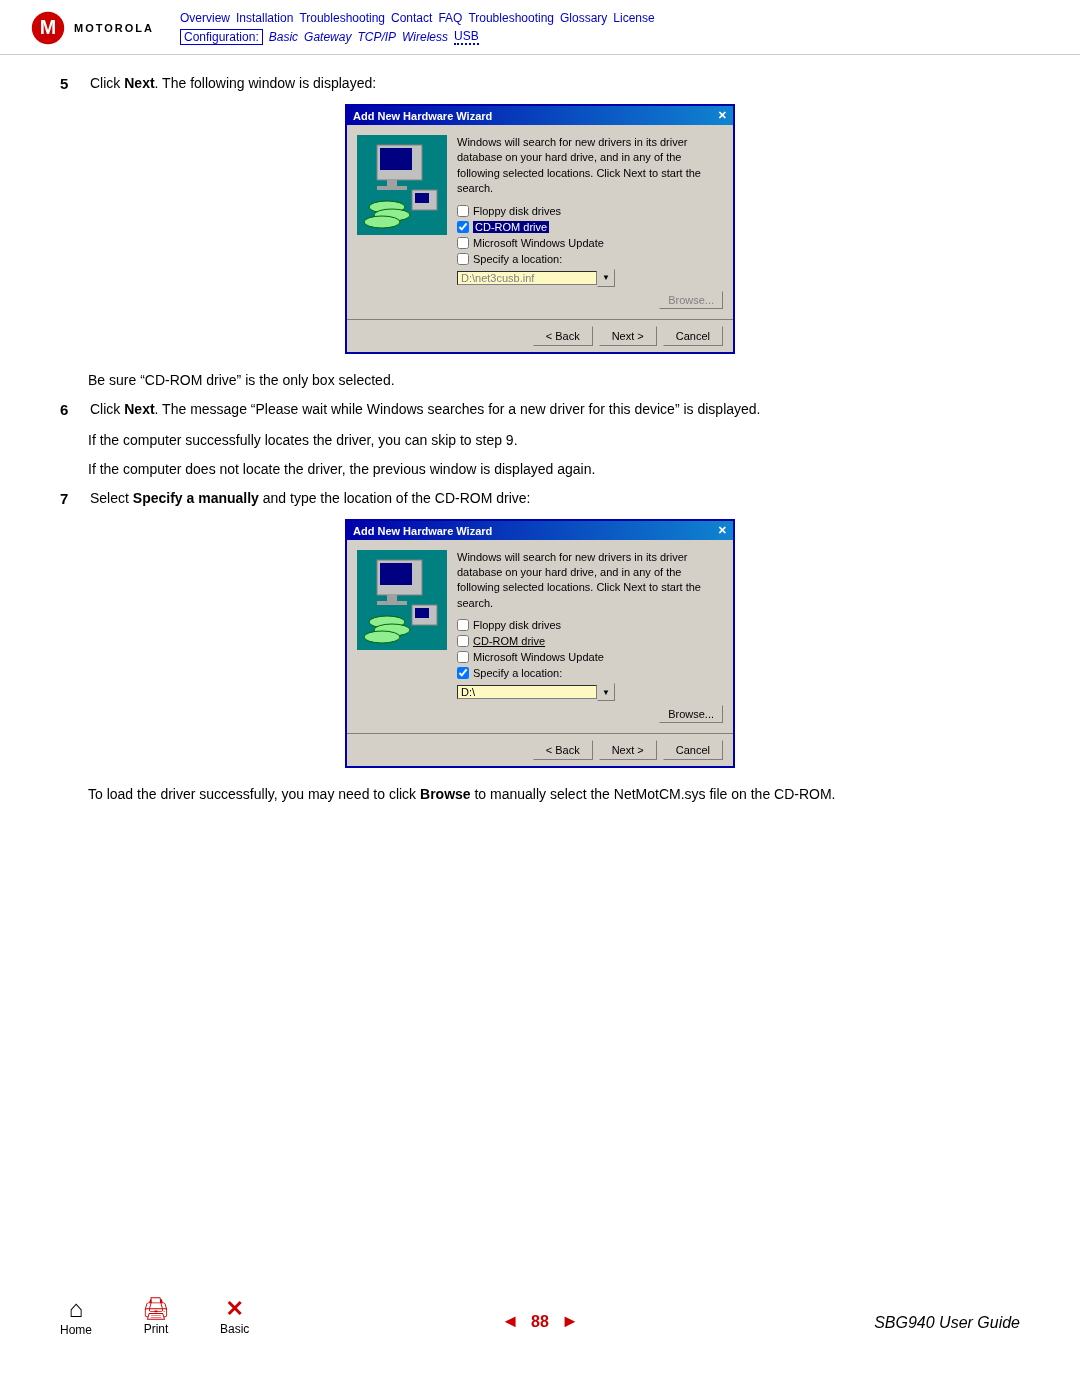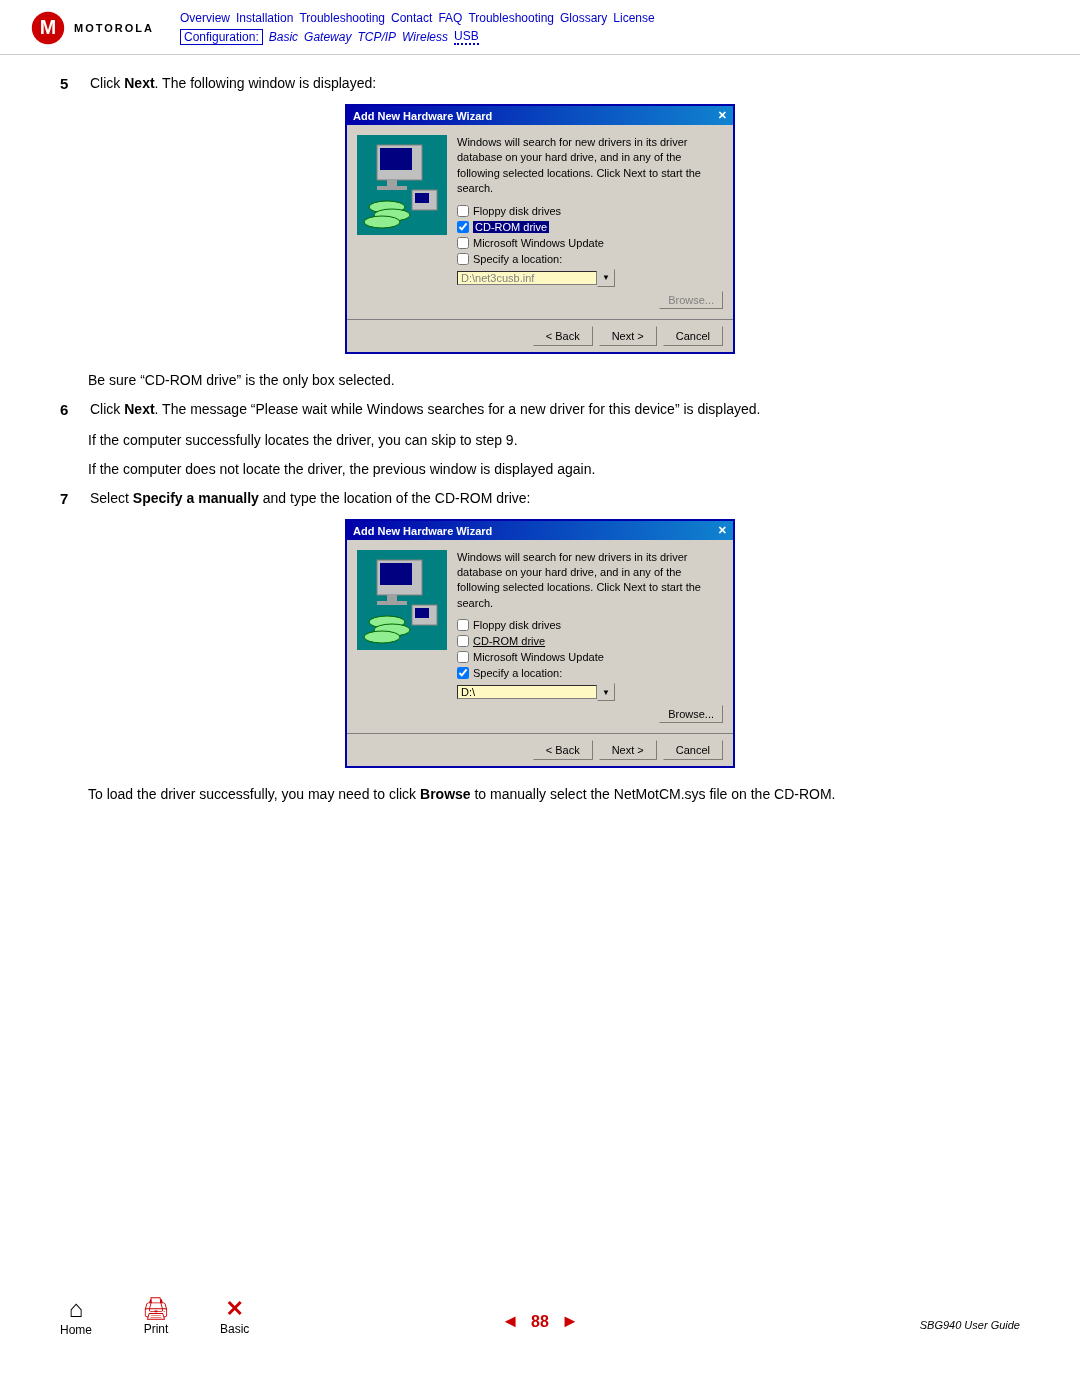--- a/index.html
+++ b/index.html
@@ -443,15 +443,15 @@
     </div>
   </div>
 
   <div style="display:flex; align-items:center; gap:12px; position:absolute; left:50%; transform:translateX(-50%); bottom:35px;">
     <span class="footer-arrow" style="color:#cc0000; font-size:18px;">◄</span>
     <span class="footer-page-number" style="color:#cc0000; font-weight:bold; font-size:16px;">88</span>
     <span class="footer-arrow" style="color:#cc0000; font-size:18px;">►</span>
   </div>
 
   <div style="position:absolute; right:60px; bottom:35px;">
-    <span class="footer-guide-text" style="font-style:italic; font-size:11px;">SBG940 User Guide</span>
+    <span class="footer-guide-text" style="font-style:italic; font-size:16px;">SBG940 User Guide</span>
   </div>
 </div>
 
 </body></html>

